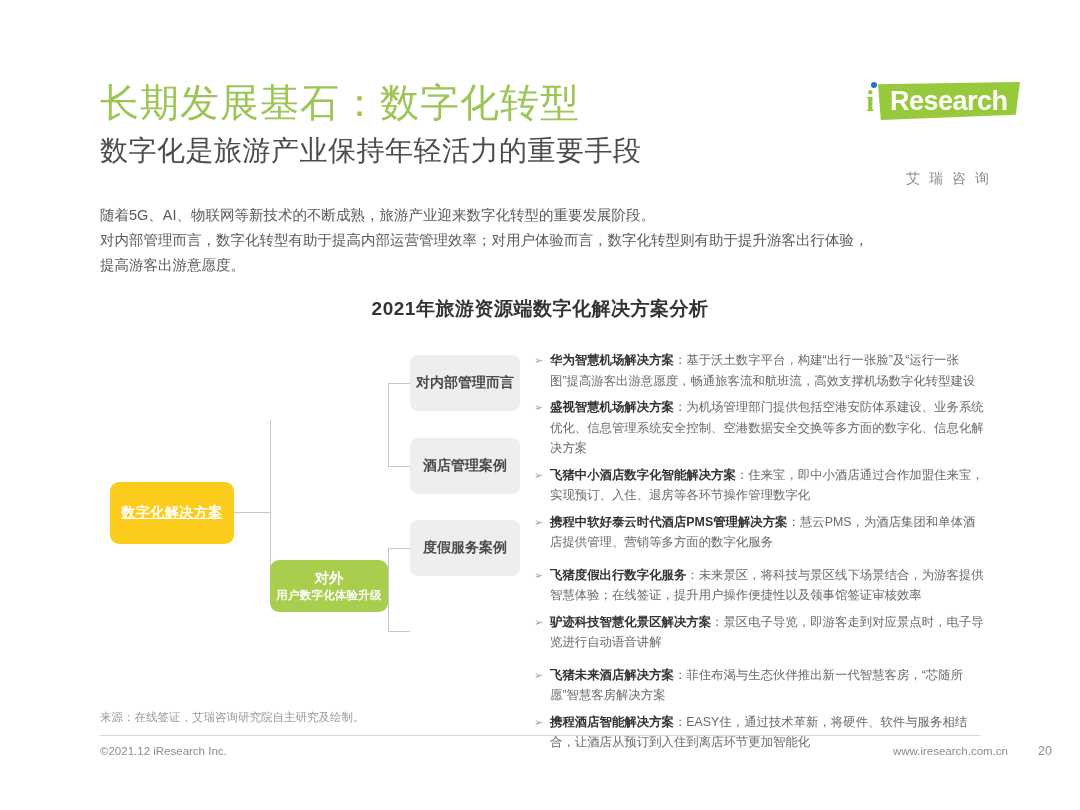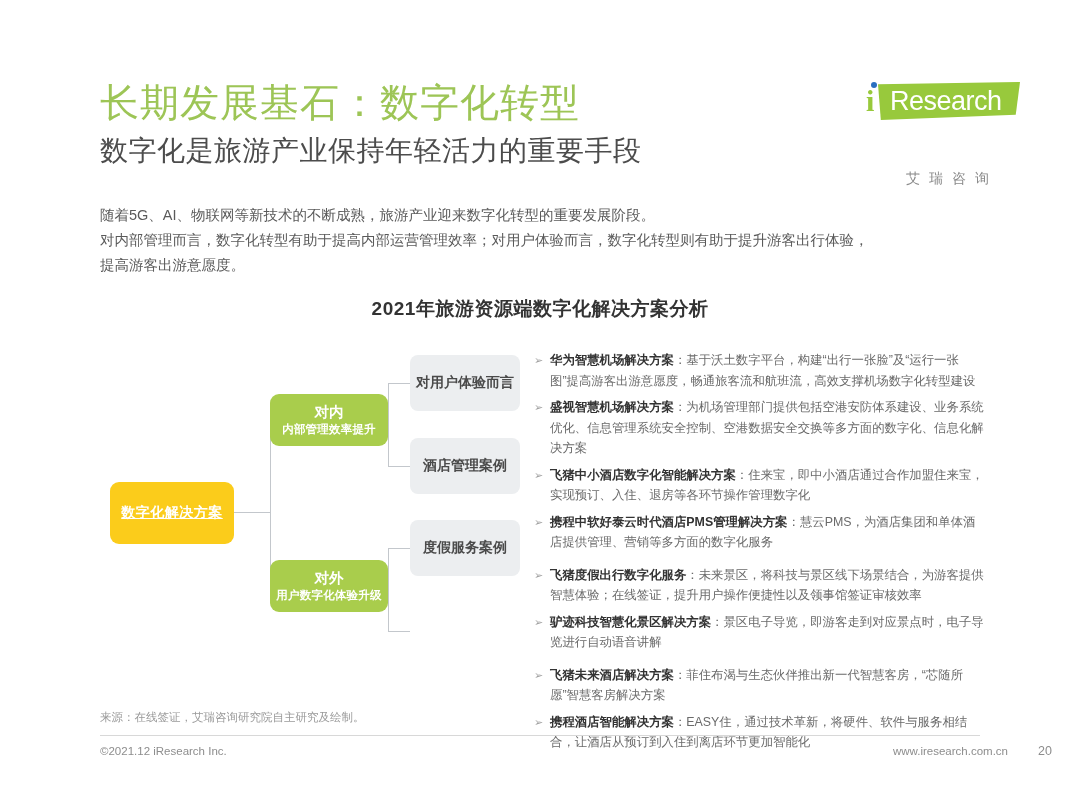--- a/index.html
+++ b/index.html
@@ -36,21 +36,21 @@
     position:absolute;left:6px;top:6px;
     font-size:30px;line-height:30px;font-weight:700;color:#98c93c;
     font-family:"Liberation Serif","DejaVu Serif",serif;
   }
   .logo-dot{
     position:absolute;left:11px;top:2px;width:6px;height:6px;
     border-radius:50%;background:#2b6fc0;
   }
   .logo-word{
     position:absolute;left:30px;top:5px;
-    font-size:27px;line-height:32px;font-weight:400;color:#ffffff;
+    font-size:27px;line-height:32px;font-weight:700;color:#ffffff;
     letter-spacing:-.5px;
   }
   .logo-cn{
     position:absolute;left:22px;top:44px;width:140px;
     font-size:14px;color:#8a8a8a;letter-spacing:9px;text-align:center;margin-top:46px;
   }
 
   
   .intro{
     position:absolute;left:100px;top:203px;width:880px;
@@ -159,31 +159,27 @@
     <div class="conn" style="left:288px;top:121px;width:22px;height:1px;"></div>
     <div class="conn" style="left:288px;top:38px;width:1px;height:83px;"></div>
     <div class="conn" style="left:288px;top:75px;width:0px;height:1px;"></div>
 
     <div class="conn" style="left:288px;top:203px;width:22px;height:1px;"></div>
     <div class="conn" style="left:288px;top:286px;width:22px;height:1px;"></div>
     <div class="conn" style="left:288px;top:203px;width:1px;height:83px;"></div>
 
     <div class="node node-root">数字化解决方案</div>
 
-    <div class="node node-branch node-b1">
-      <div class="n-main">对内</div>
-      <div class="n-sub">内部管理效率提升</div>
-    </div>
 
     <div class="node node-branch node-b2">
       <div class="n-main">对外</div>
       <div class="n-sub">用户数字化体验升级</div>
     </div>
 
-    <div class="node node-leaf node-l1">对用户体验而言</div>
+    <div class="node node-leaf node-l1">对内部管理而言</div>
     <div class="node node-leaf node-l2">酒店管理案例</div>
     <div class="node node-leaf node-l3">度假服务案例</div>
   </div>
 
   <div class="bullets">
     <div class="bullet">
       <span class="bullet-mark">➢</span>
       <span class="bullet-body"><b>华为智慧机场解决方案</b><span>：基于沃土数字平台，构建“出行一张脸”及“运行一张图”提高游客出游意愿度，畅通旅客流和航班流，高效支撑机场数字化转型建设</span></span>
     </div>
     <div class="bullet">

